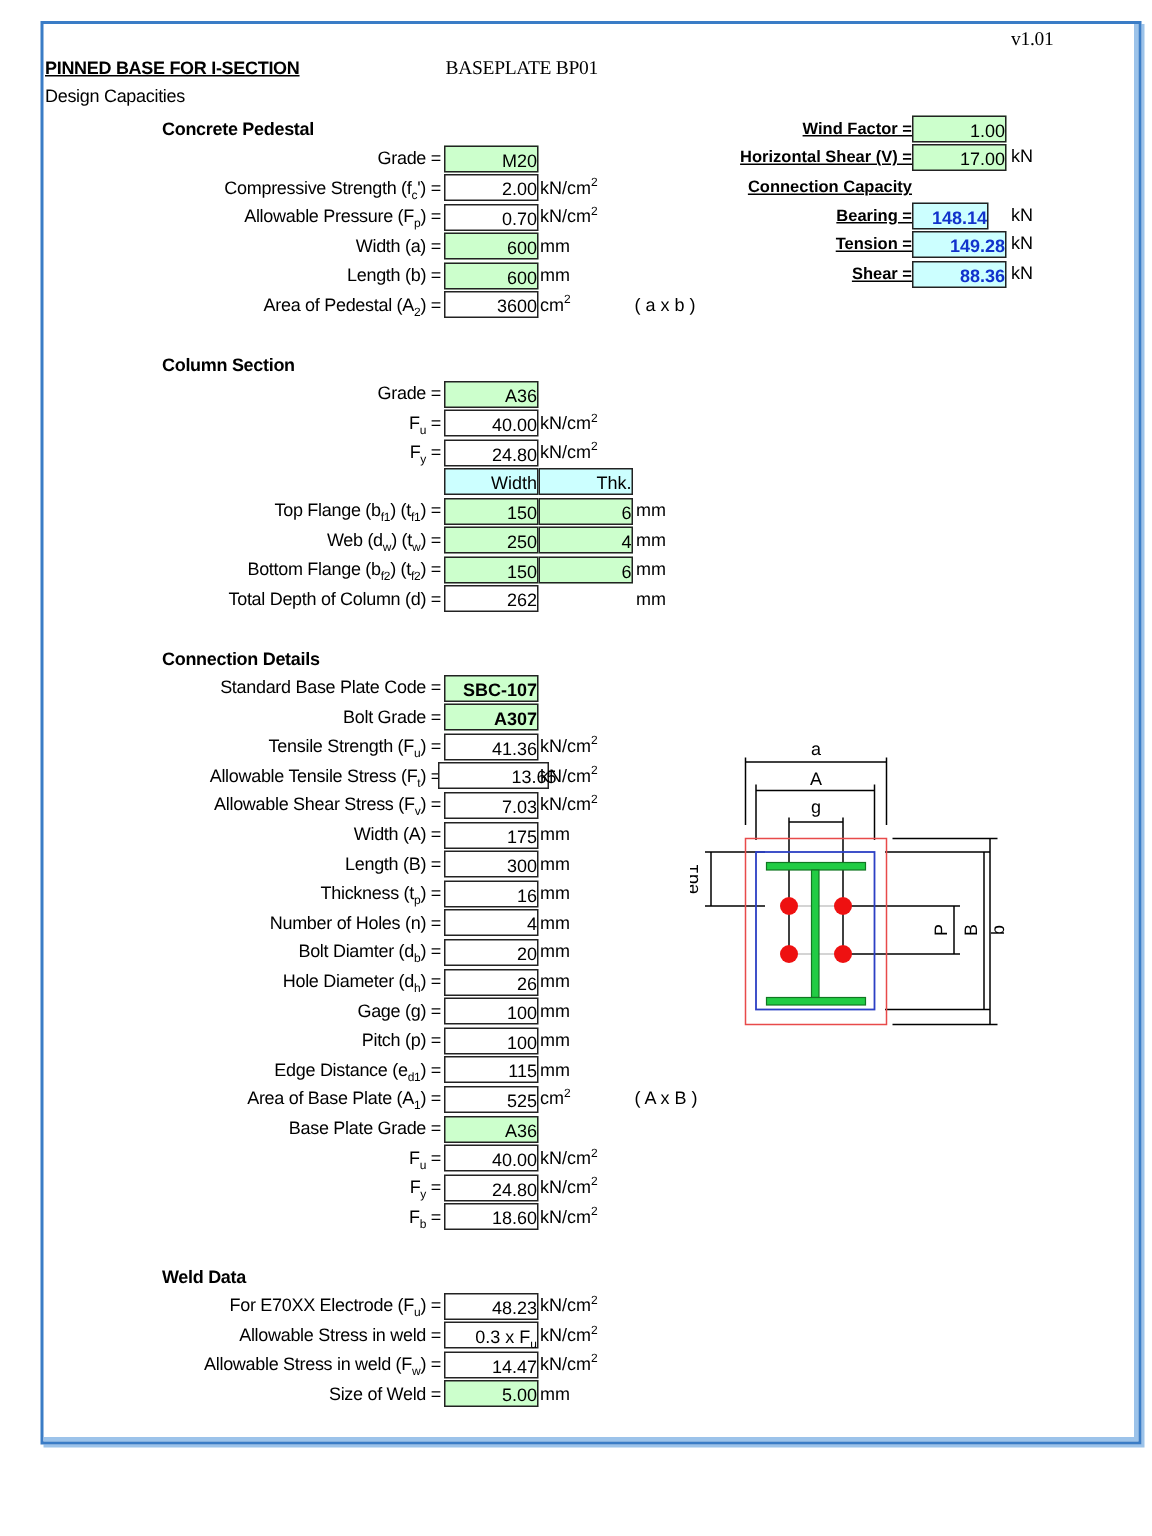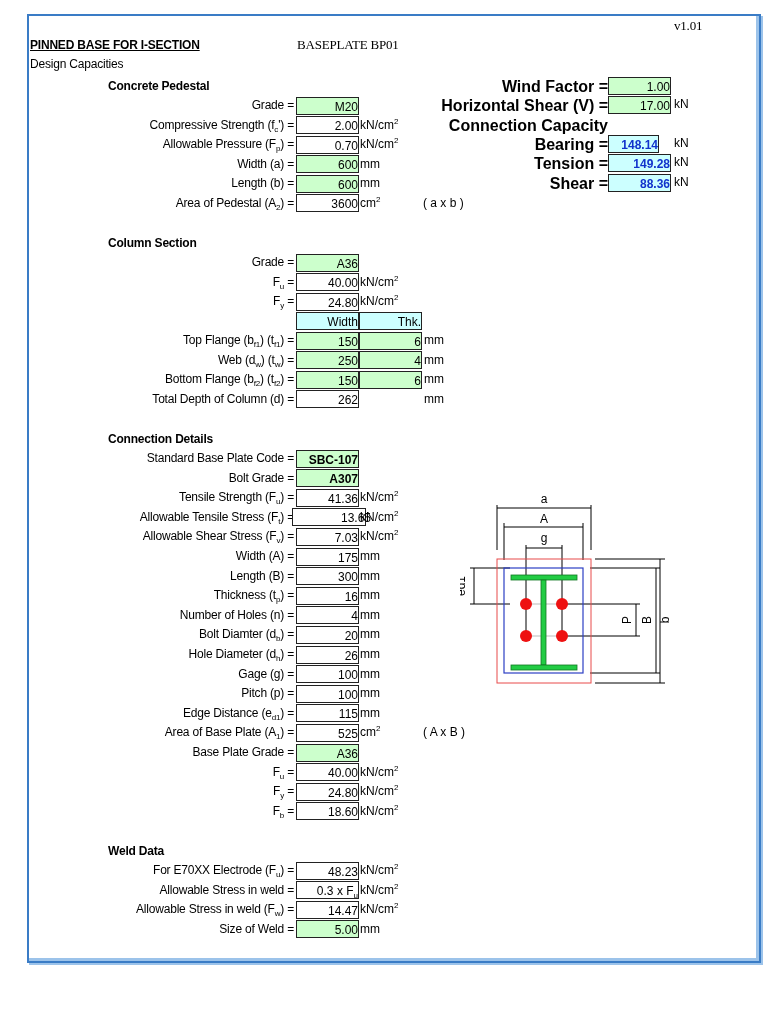--- a/index.html
+++ b/index.html
@@ -9,21 +9,21 @@
   .serif{font-family:"Liberation Serif",serif;font-size:13px;}
   .b{font-weight:bold;}
   .u{text-decoration:underline;}
   .lbl{position:absolute;right:474px;font-size:12px;line-height:19px;white-space:nowrap;text-align:right;letter-spacing:-0.2px;}
   .cell{position:absolute;height:18px;line-height:18px;font-size:12px;text-align:right;border:1px solid #222;box-sizing:border-box;background:#fff;}
   .green{background:#ccffcc;}
   .cyan{background:#ccffff;}
   .blue{color:#1133cc;font-weight:bold;}
   .unit{position:absolute;font-size:12px;line-height:19px;white-space:nowrap;}
   sub,sup{font-size:8px;line-height:0;}
-  .rlbl{position:absolute;font-size:16px;line-height:19px;white-space:nowrap;text-align:center;font-weight:bold;}
+  .rlbl{position:absolute;font-size:11px;line-height:19px;white-space:nowrap;text-align:center;font-weight:bold;text-decoration:underline;}
   svg text{font-family:"Liberation Sans",sans-serif;}
 </style>
 </head>
 <body>
 
 <div class="frame"></div>
 
 <div class="t serif" style="left:674px;top:19px;">v1.01</div>
 <div class="t b u" style="left:30px;top:38px;">PINNED BASE FOR I-SECTION</div>
 <div class="t serif" style="left:297px;top:38px;">BASEPLATE BP01</div>

